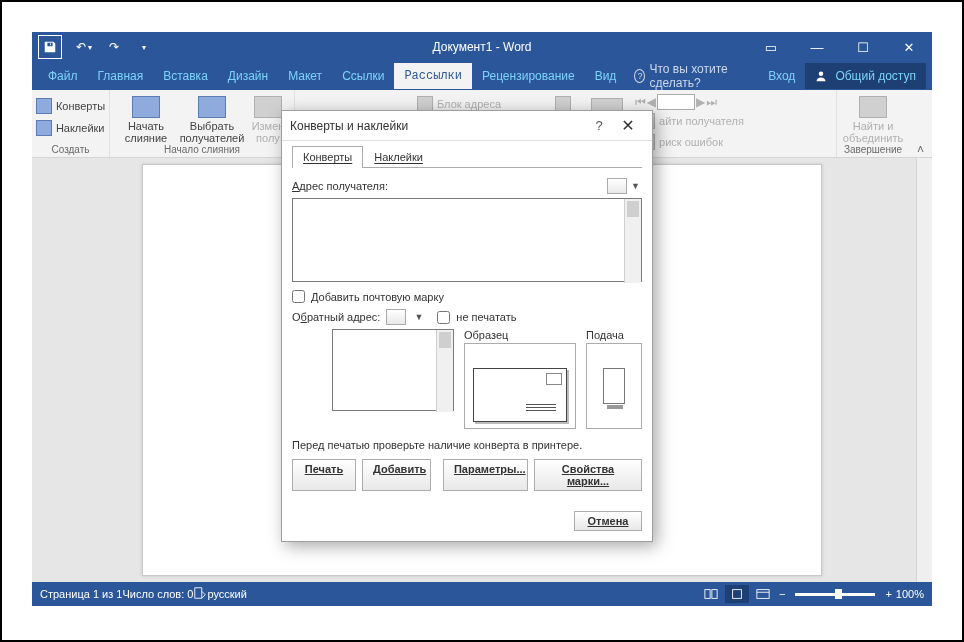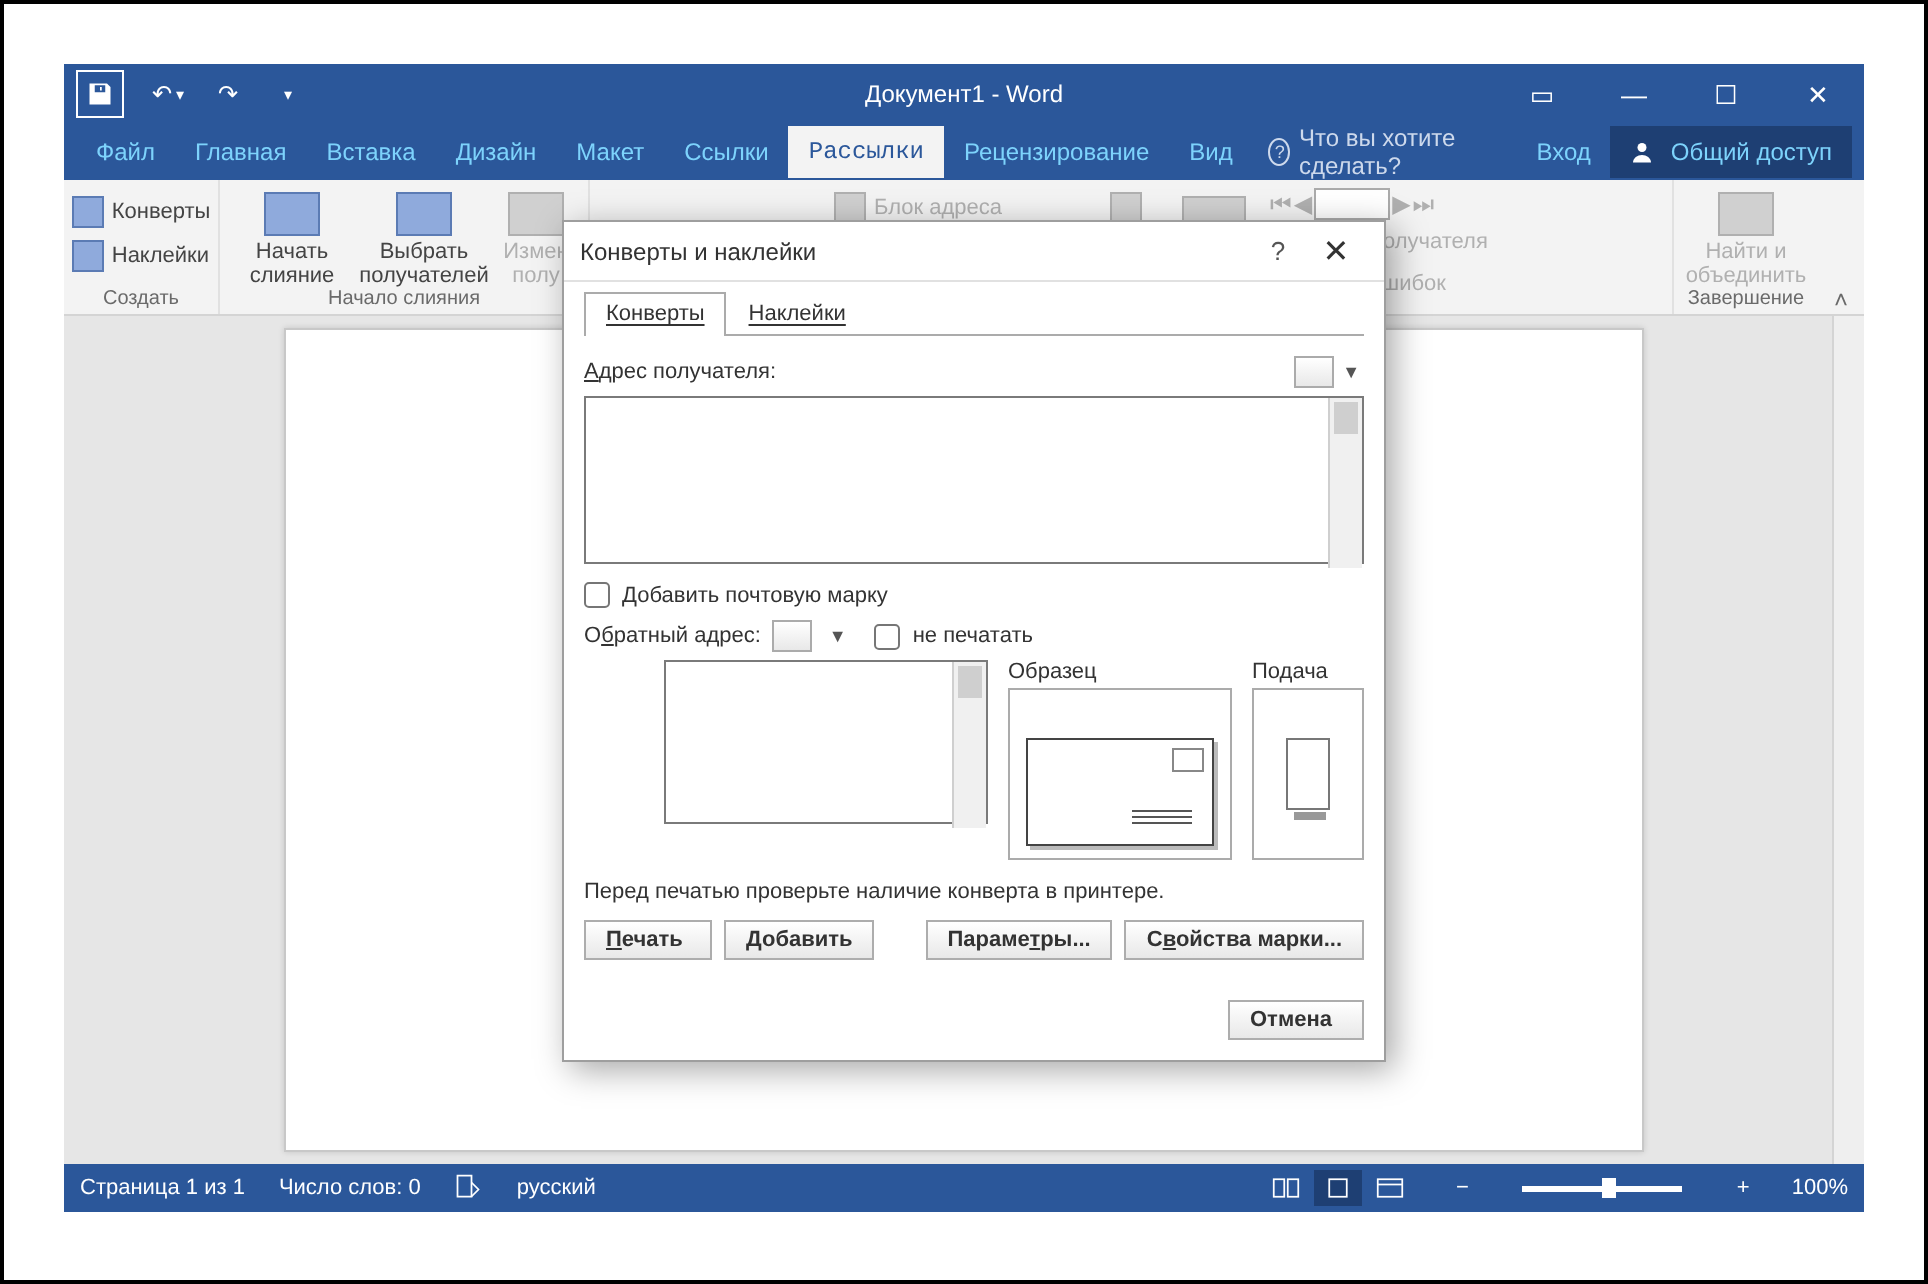--- a/index.html
+++ b/index.html
@@ -42,30 +42,30 @@
 .ribbon-collapse { margin-left:auto; padding: 0 8px; display:flex; align-items:flex-end; color:#6a6a6a; font-size:12px; }
 .nav-arrows { display:flex; align-items:center; gap:1px; color:#444; font-size:12px; }
 .nav-box { width:38px; height:16px; border:1px solid #ababab; background:#fff; }
 
 
 .docarea { background:#e6e6e6; height: 424px; margin: 0 30px; position:relative; display:flex; justify-content:center; }
 .page { width: 680px; background:#fff; margin-top:6px; border:1px solid #c8c8c8; height: 412px; box-shadow: 0 0 3px rgba(0,0,0,0.15);}
 .vscroll { position:absolute; right:0; top:0; width:16px; height:100%; background:#efefef; border-left:1px solid #d4d4d4; }
 
 
-.statusbar { height: 24px; background:#2b579a; display:flex; align-items:center; color:#fff; font-size:11px; padding:0 8px; gap:17px; margin: 0 30px; justify-content: center; }
+.statusbar { height: 24px; background:#2b579a; display:flex; align-items:center; color:#fff; font-size:11px; padding:0 8px; gap:0; margin: 0 30px; justify-content: center; }
 .sb-spacer { flex:1; }
 .sb-views { display:flex; gap:2px; }
 .sb-view { width:24px; height:18px; display:flex; align-items:center; justify-content:center; }
 .sb-view.active { background:#1e3f73; }
 .zoom-slider { width:80px; height:3px; background:#fff; position:relative; margin:0 6px; }
 .zoom-thumb { width:7px; height:10px; background:#fff; position:absolute; left:40px; top:-4px; }
 
 
-.dialog { position:absolute; left:279px; top:108px; width:412px; background:#fff; border:1px solid #9e9e9e; box-shadow: 4px 4px 16px rgba(0,0,0,0.35); font-size:11px; color:#333; }
+.dialog { position:absolute; left:279px; top:108px; width:372px; background:#fff; border:1px solid #9e9e9e; box-shadow: 4px 4px 16px rgba(0,0,0,0.35); font-size:11px; color:#333; }
 .dlg-title { height:30px; display:flex; align-items:center; padding: 0 8px; border-bottom:1px solid #e1e1e1; }
 .dlg-title-text { font-size:12px; }
 .dlg-title-spacer { flex:1; }
 .dlg-help { width:26px; text-align:center; font-size:13px; color:#555; }
 .dlg-close { width:32px; text-align:center; font-size:16px; color:#333; }
 .dlg-body { padding: 4px 10px 10px; }
 .tabs { display:flex; border-bottom:1px solid #ababab; }
 .tab { padding: 4px 10px 5px; font-size:11px; border:1px solid transparent; border-bottom:none; position:relative; top:1px; text-decoration: underline; text-underline-offset:2px; }
 .tab.active { border-color:#ababab; background:#fff; text-decoration: underline; }
 .section { margin-top: 10px; }
@@ -89,21 +89,21 @@
 .env-lines { position:absolute; right:10px; bottom:10px; display:flex; flex-direction:column; gap:2px; }
 .env-lines span { width:30px; height:1px; background:#555; display:block; }
 .visual-box.feed { width: 56px; display:flex; align-items:center; justify-content:center; }
 .feeder { width:22px; height:36px; border:1px solid #777; position:relative; }
 .feeder::before { content:''; position:absolute; bottom:-6px; left:3px; width:16px; height:4px; background:#999; }
 .group-label { font-size:11px; margin-bottom:2px; }
 .left-col { flex:1; }
 .hint { font-size:11px; margin: 10px 0 8px; }
 .btn-row { display:flex; gap:6px; }
 .btn-row .spacer { flex:1; }
-.btn { border:1px solid #adadad; background:linear-gradient(#fff,#e8e8e8); padding: 3px 10px; font-size:11px; min-width:64px; font-weight: bold; }
+.btn { border:1px solid #adadad; background:linear-gradient(#fff,#e8e8e8); padding: 3px 10px; font-size:11px; min-width:64px; text-align:center; font-weight: bold; text-decoration: underline; }
 .btn .u { text-decoration:underline; }
 .dlg-footer { padding: 10px; display:flex; justify-content:flex-end; border-top: none; }
 .btn.cancel { min-width: 68px; }
 .sb-icon svg { fill:#fff; }
 </style>
 </head>
 <body>
 
 <div class="frame">
 

